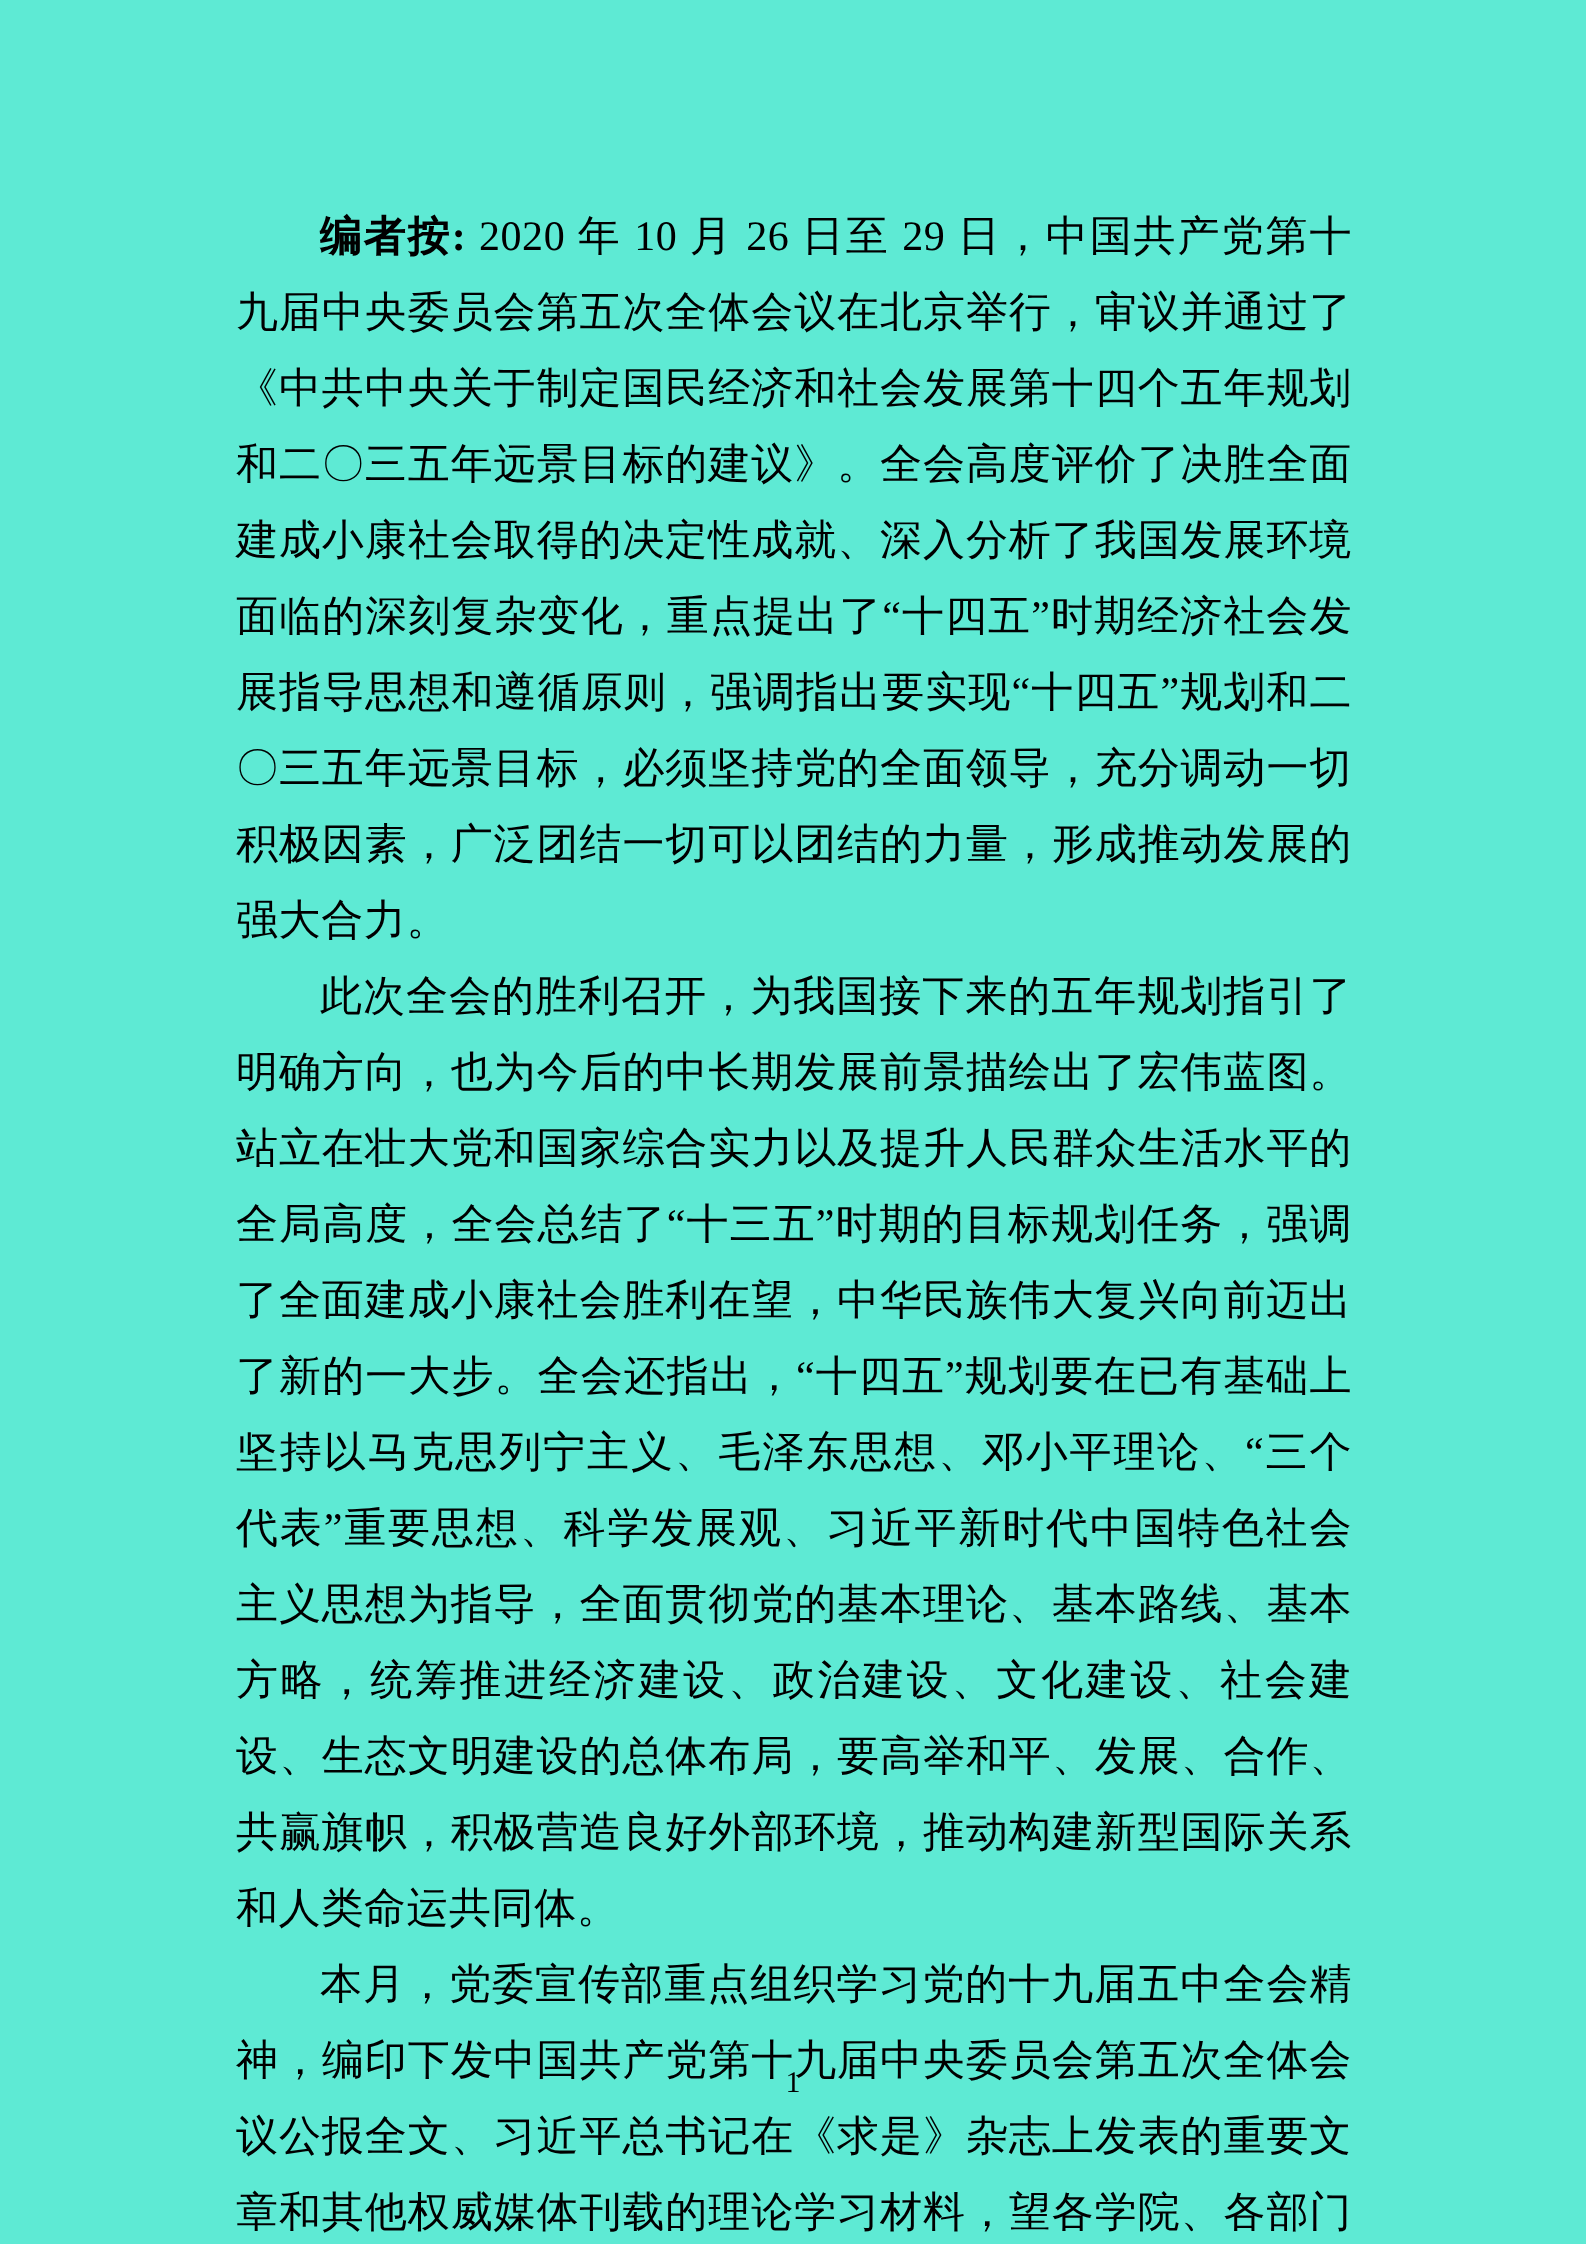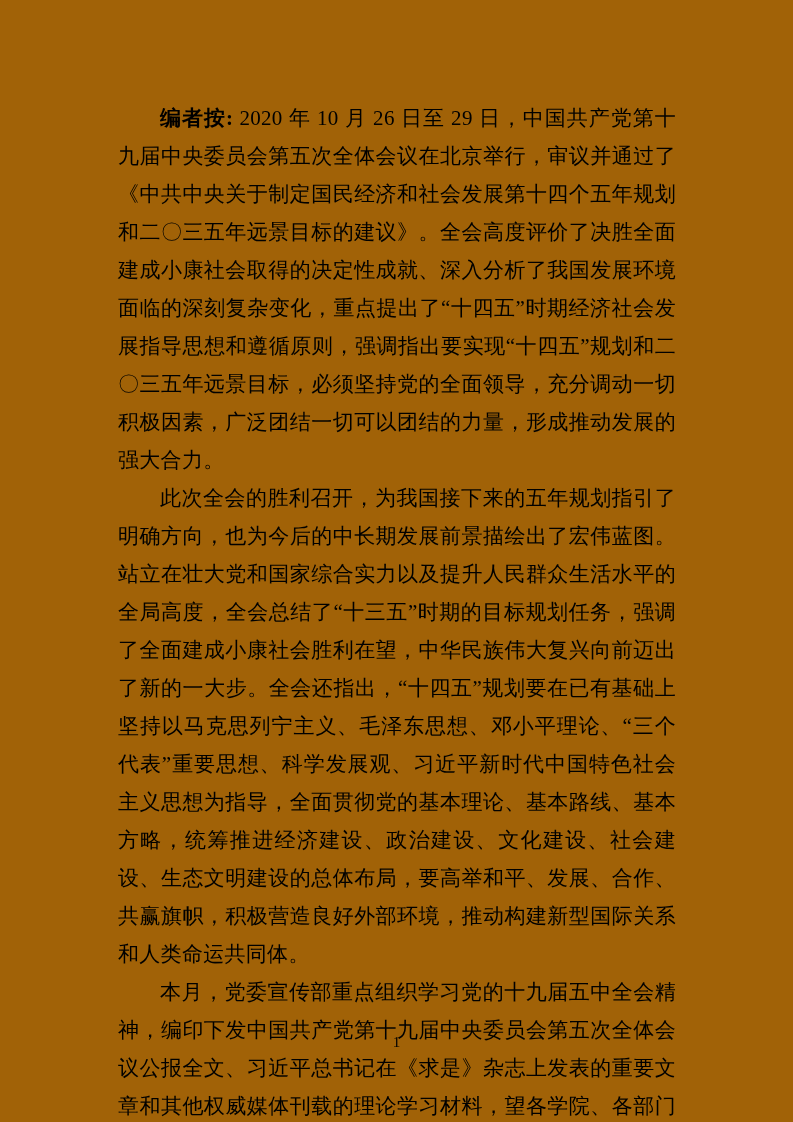--- a/index.html
+++ b/index.html
@@ -4,21 +4,21 @@
 <style>
   html, body {
     margin: 0;
     padding: 0;
     background: #ffffff;
   }
   .page {
     position: relative;
     width: 793px;
     height: 1122px;
-    background: #a16207;
+    background: #5eead4;
     color: #000000;
     font-family: "Liberation Serif", "DejaVu Serif", serif;
     overflow: hidden;
     margin: 0 auto;
   }
   .content {
     position: absolute;
     left: 118px;
     top: 99px;
     width: 558px;

